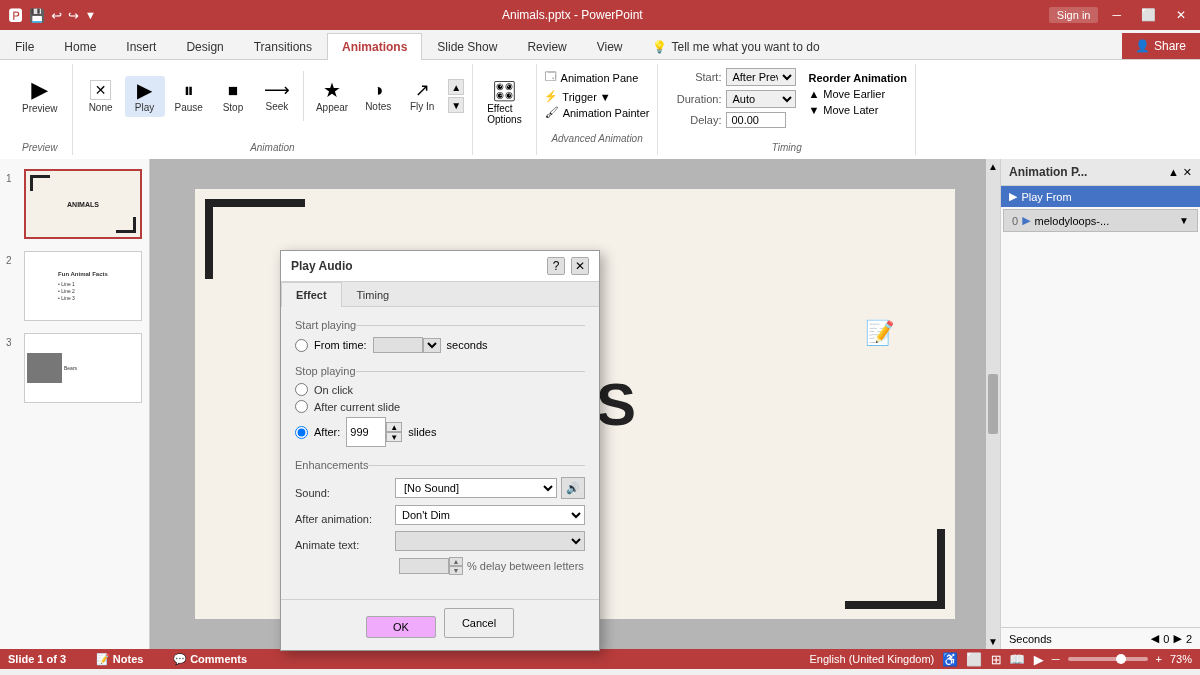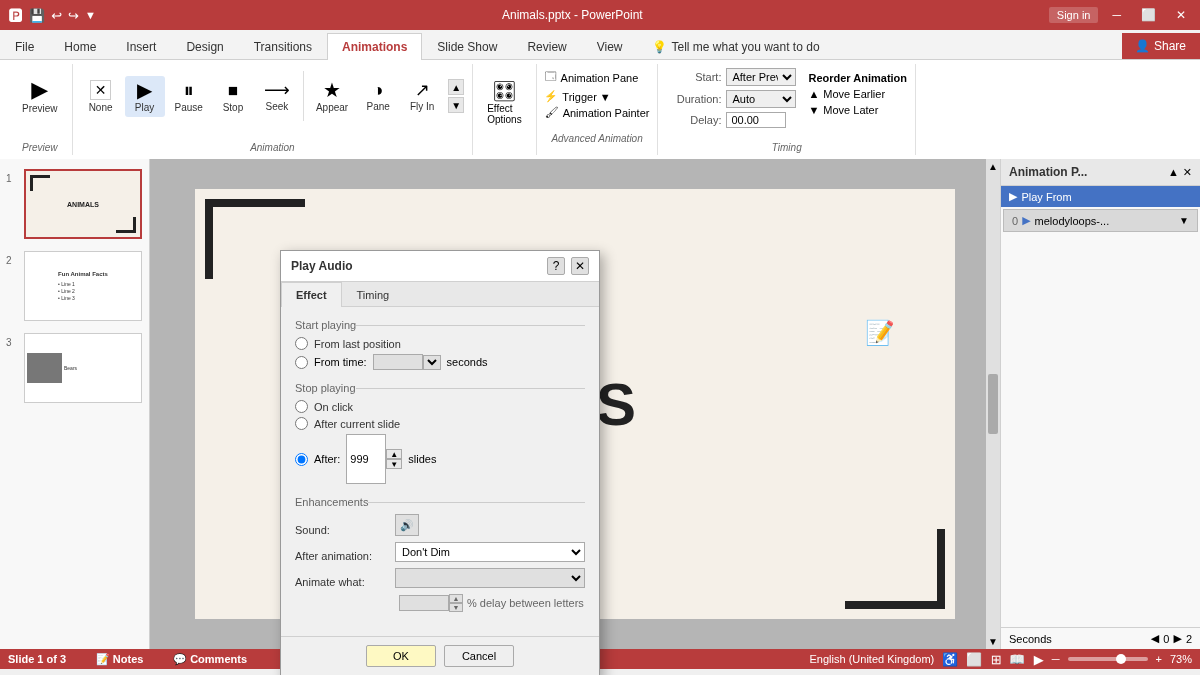--- a/index.html
+++ b/index.html
@@ -121,21 +121,21 @@
     .sound-select { flex: 1; border: 1px solid #aaa; padding: 2px 4px; font-size: 11px; background: white; }
     .sound-btn { width: 24px; height: 22px; background: #e0e0e0; border: 1px solid #aaa; display: flex; align-items: center; justify-content: center; font-size: 11px; cursor: pointer; }
     .delay-row { display: flex; align-items: center; gap: 4px; font-size: 11px; color: #666; }
     .delay-input { width: 50px; border: 1px solid #aaa; padding: 1px 3px; font-size: 11px; background: #e0e0e0; }
     .spinner-wrap { display: flex; align-items: center; gap: 0; }
     .spinner-btns { display: flex; flex-direction: column; }
     .spinner-btn { width: 16px; height: 10px; background: #e8e8e8; border: 1px solid #aaa; font-size: 8px; display: flex; align-items: center; justify-content: center; cursor: pointer; }
 
     .dialog-footer { display: flex; justify-content: center; gap: 8px; padding: 8px 14px 12px; border-top: 1px solid #d0d0d0; }
     .footer-btn { width: 70px; padding: 4px 8px; font-size: 11px; cursor: pointer; border: 1px solid #aaa; border-radius: 2px; text-align: center; }
-    .footer-btn.primary { background: #fef9c3; }
+    .footer-btn.primary { background: #f0abfc; margin-top: 8px; }
     .thumb2-content { font-size: 5px; line-height: 1.4; color: #333; text-align: left; padding: 2px; }
   </style>
 </head>
 <body>
 
 <div class="title-bar">
   <div class="title-bar-left">
     <span style="font-size:16px;">🅿</span>
     <span style="font-size:13px;cursor:pointer;color:white;">💾</span>
     <span style="font-size:13px;cursor:pointer;color:white;">↩</span>
@@ -205,21 +205,21 @@
         <span class="btn-icon" style="font-size:18px;">⟶</span>
         <span class="btn-label">Seek</span>
       </div>
       <div style="width:1px;background:#ddd;height:50px;margin:0 2px;"></div>
       <div class="ribbon-btn">
         <span class="btn-icon" style="font-size:20px;">★</span>
         <span class="btn-label">Appear</span>
       </div>
       <div class="ribbon-btn">
         <span class="btn-icon" style="font-size:18px;">◑</span>
-        <span class="btn-label">Pane</span>
+        <span class="btn-label">Notes</span>
       </div>
       <div class="ribbon-btn">
         <span class="btn-icon" style="font-size:18px;">↗</span>
         <span class="btn-label">Fly In</span>
       </div>
       <div style="display:flex;flex-direction:column;gap:2px;margin-left:2px;">
         <div style="background:#e8e8e8;border:1px solid #ccc;width:16px;height:16px;display:flex;align-items:center;justify-content:center;font-size:10px;cursor:pointer;">▲</div>
         <div style="background:#e8e8e8;border:1px solid #ccc;width:16px;height:16px;display:flex;align-items:center;justify-content:center;font-size:10px;cursor:pointer;">▼</div>
       </div>
     </div>
@@ -409,24 +409,20 @@
       <div class="dialog-tab">Timing</div>
     </div>
 
     <div class="dialog-body">
 
       <div class="dialog-section">
         <div class="section-title">
           <span>Start playing</span>
           <div class="section-line"></div>
         </div>
-        <div class="radio-row">
-          <input type="radio" name="start" id="rb2" style="">
-          <label for="rb2">From last position</label>
-        </div>
         <div class="radio-input-row">
           <input type="radio" name="start" id="rb3" style="">
           <label for="rb3">From time:</label>
           <div style="display:flex;align-items:center;">
             <input type="text" style="width: 50px; border: 1px solid rgb(170, 170, 170); padding: 1px 3px; font-size: 11px; background: rgb(224, 224, 224);">
             <select style="width:18px;border:1px solid #aaa;font-size:10px;padding:0;background:#e0e0e0;"><option>▼</option></select>
           </div>
           <span>seconds</span>
         </div>
       </div>
@@ -441,51 +437,55 @@
           <label for="rb4">On click</label>
         </div>
         <div class="radio-row">
           <input type="radio" name="stop" id="rb5" style="">
           <label for="rb5">After current slide</label>
         </div>
         <div class="radio-input-row">
           <input type="radio" name="stop" id="rb6" checked="" style="">
           <label for="rb6">After:</label>
           <div class="spinner-wrap">
-            <input type="text" value="999" style="width: 40px; border: 1px solid rgb(170, 170, 170); padding: 18px 3px; font-size: 11px;">
+            <input type="text" value="999" style="width: 40px; border: 1px solid rgb(170, 170, 170); padding: 8px 3px; font-size: 11px;">
             <div class="spinner-btns">
               <div class="spinner-btn">▲</div>
               <div class="spinner-btn">▼</div>
             </div>
           </div>
           <span>slides</span>
         </div>
       </div>
 
       <div class="dialog-section">
         <div class="section-title">
           <span>Enhancements</span>
           <div class="section-line"></div>
         </div>
         <div class="form-row">
           <span class="form-label">Sound:</span>
           <div class="sound-row" style="flex:1;margin:0;">
+            <select class="sound-select">
+              <option>[No Sound]</option>
+              <option>Applause</option>
+            </select>
             <div class="sound-btn">🔊</div>
           </div>
         </div>
         <div class="form-row">
           <span class="form-label">After animation:</span>
           <select class="form-select">
             <option>Don't Dim</option>
             <option>Hide After Animation</option>
             <option>Hide on Next Click</option>
           </select>
         </div>
         <div class="form-row">
-          <span class="form-label">Animate what:</span>
+          <span class="form-label">Animate text:</span>
           <select class="form-select" style="background:#e0e0e0;">
             <option></option>
           </select>
         </div>
         <div class="delay-row">
           <span style="width:100px;"></span>
           <div style="display:flex;align-items:center;gap:0;">
             <input type="text" class="delay-input" value="" style="">
             <div style="display:flex;flex-direction:column;">
               <div style="width:14px;height:9px;background:#e0e0e0;border:1px solid #aaa;font-size:7px;display:flex;align-items:center;justify-content:center;cursor:pointer;">▲</div>

